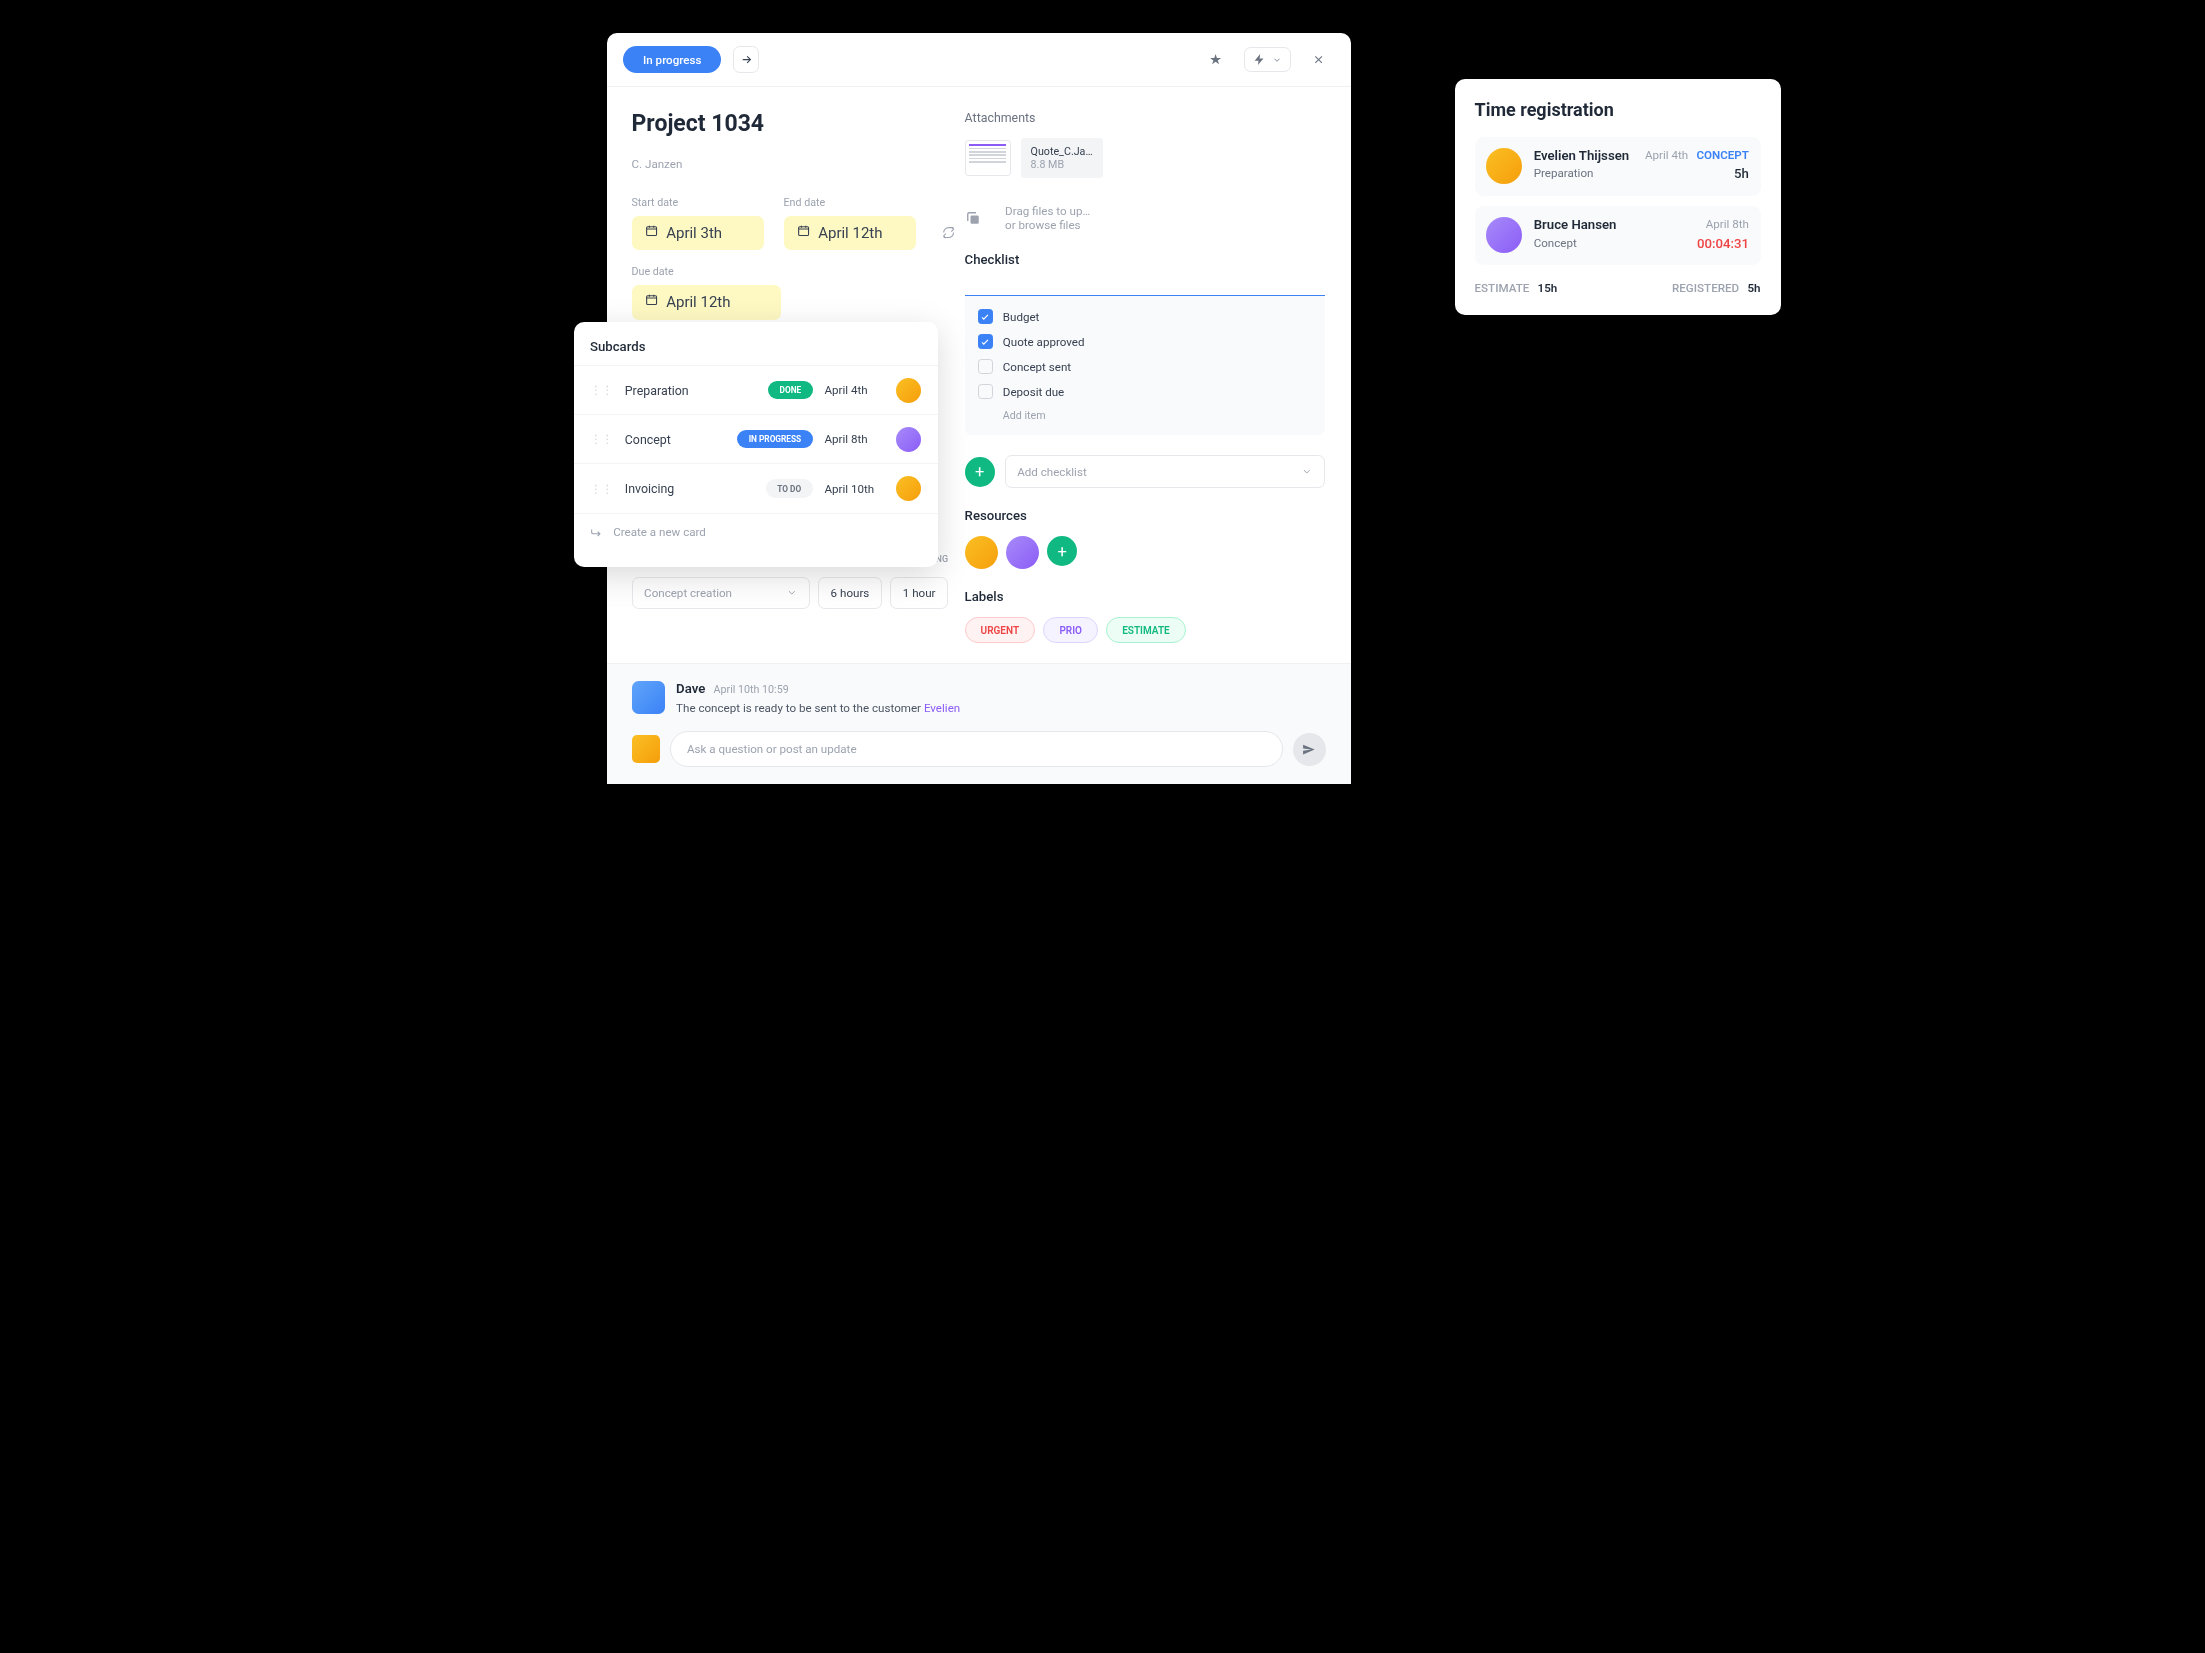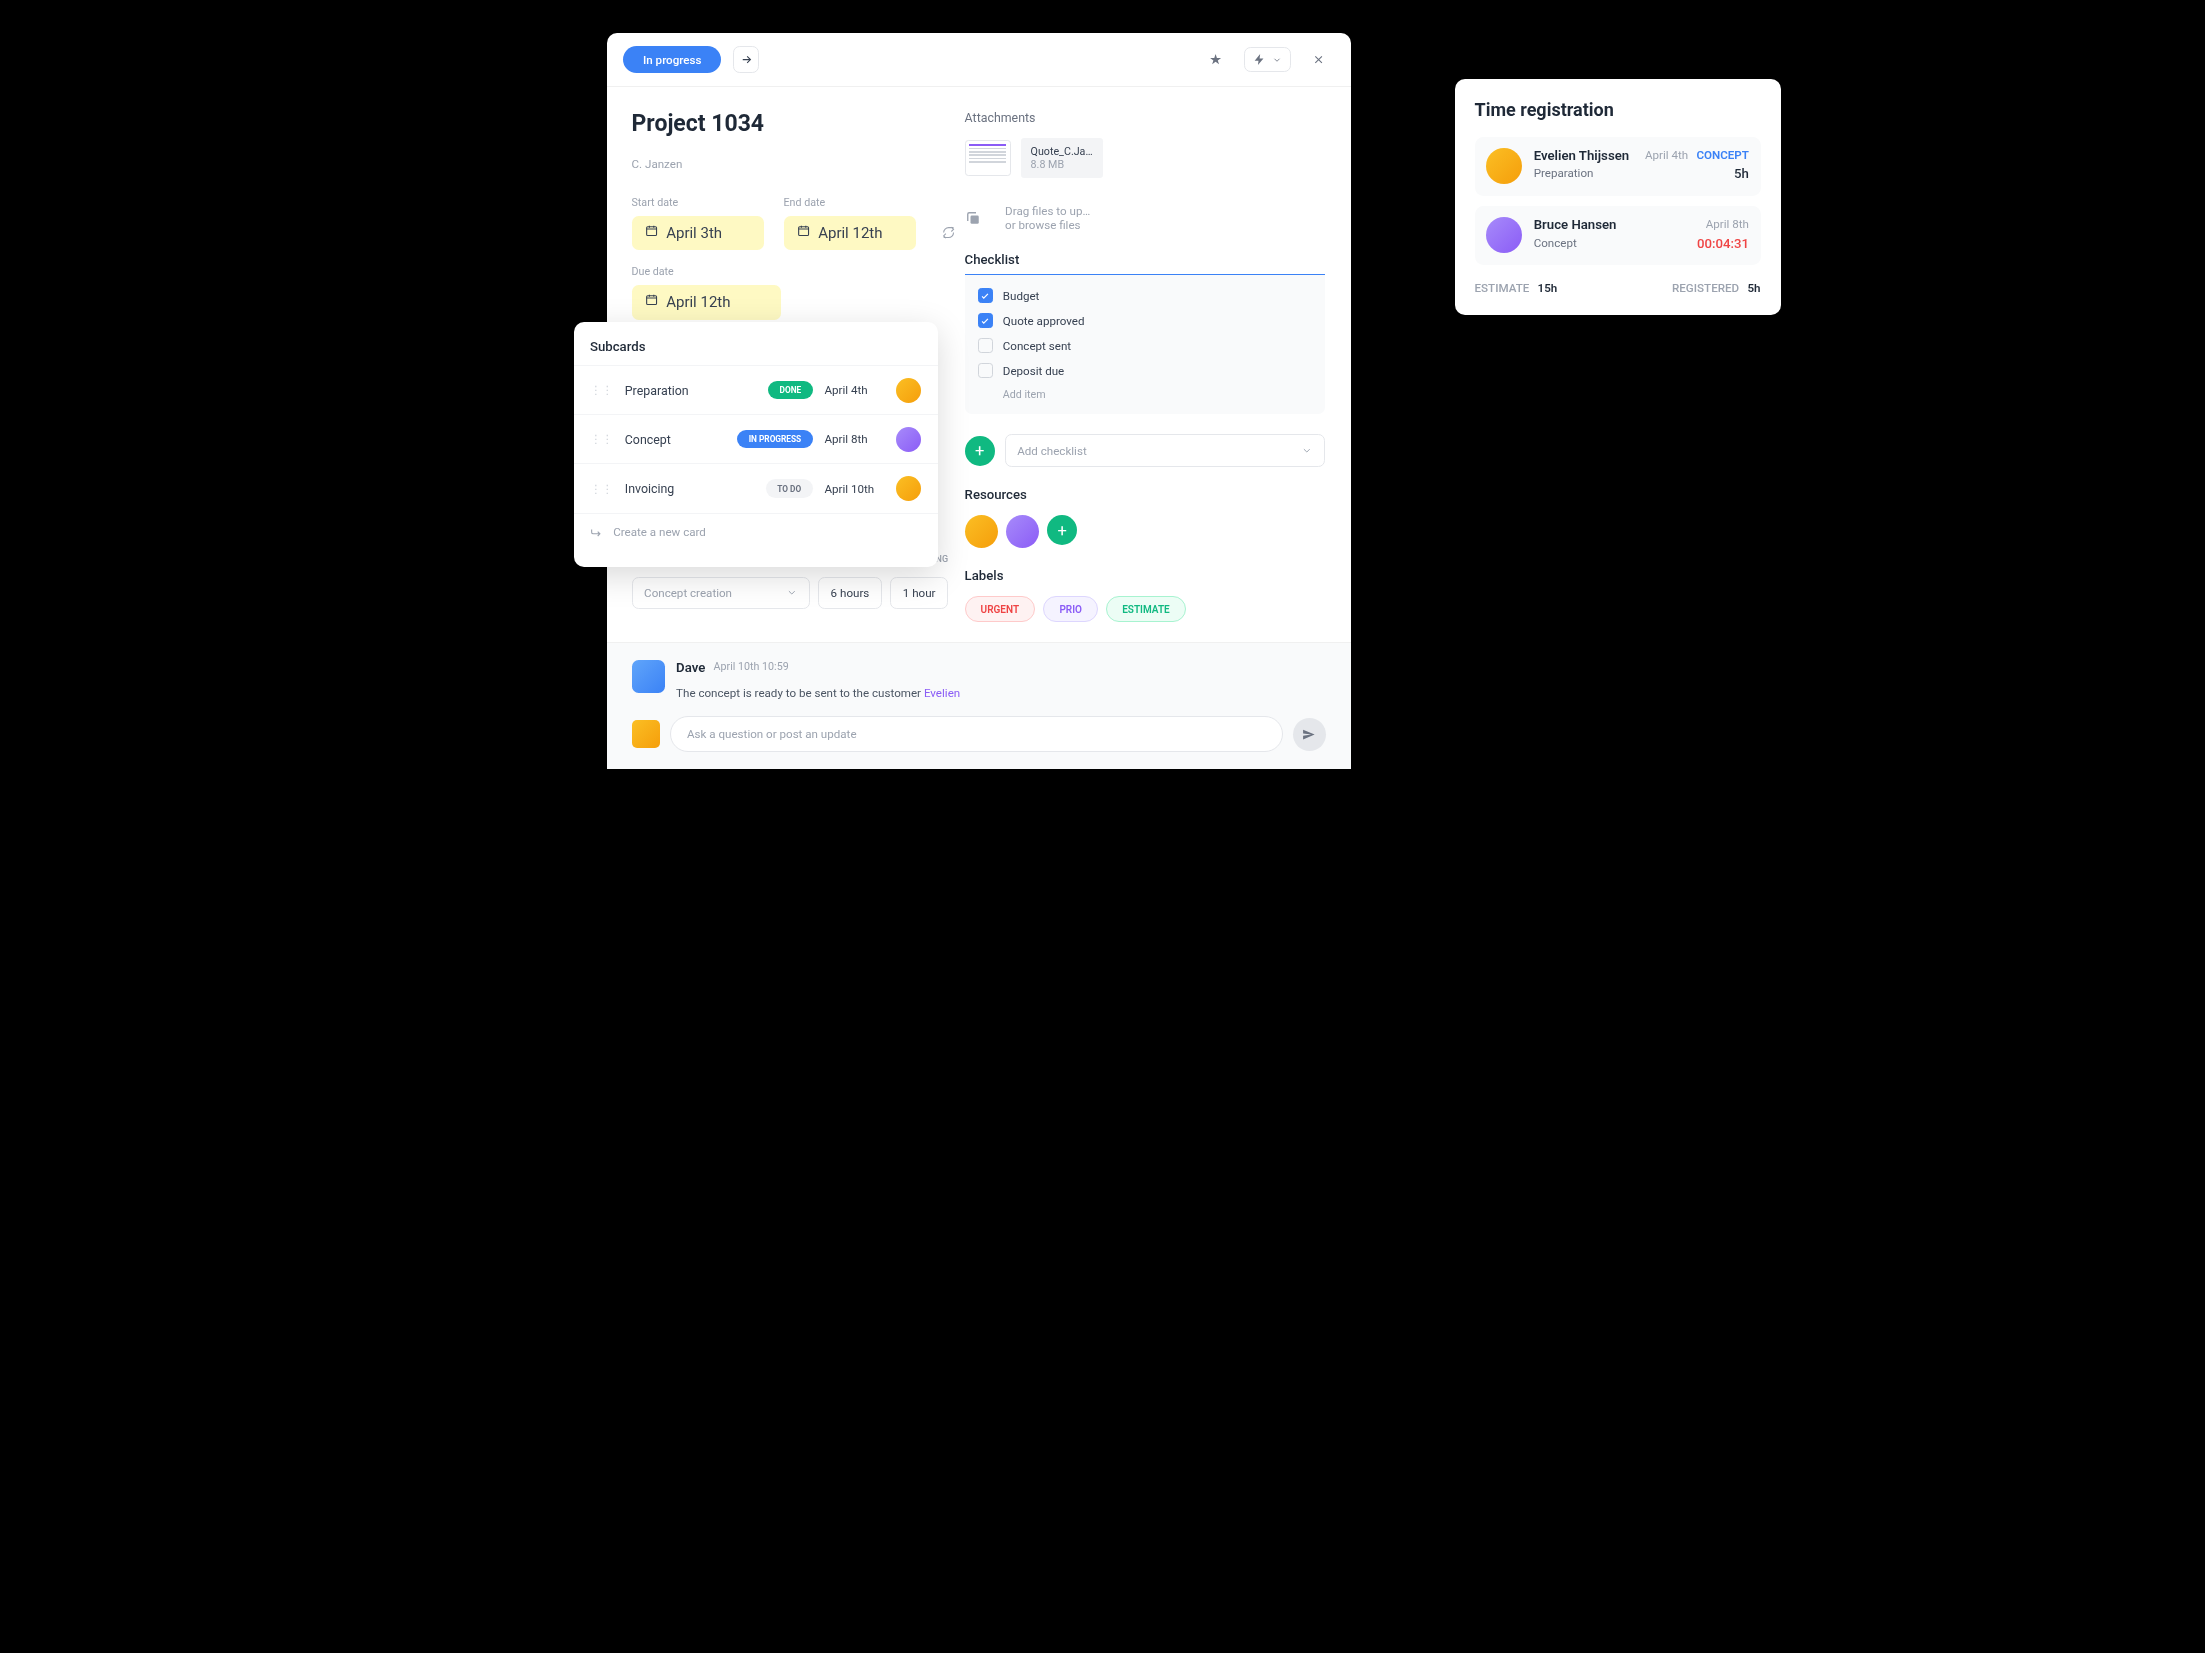--- a/index.html
+++ b/index.html
@@ -26,21 +26,21 @@
 .section-title-dark{color:#1f2937;font-size:13.2px;font-weight:500;margin-bottom:13.2px}
 .attachment-preview{display:flex;gap:10px;margin-bottom:13.2px;align-items:center}
 .thumb{width:46px;height:36px;border:0.8px solid #e5e7eb;border-radius:3.3px;padding:3.3px;display:flex;flex-direction:column;gap:1.7px}
 .thumb-line{height:1.7px;background:#d1d5db}
 .thumb-line.purple{background:#8b5cf6}
 .file-info{background:#f3f4f6;padding:6.6px 10px;border-radius:3.3px;font-size:10.7px}
 .file-name{color:#374151}
 .file-size{color:#9ca3af}
 .dropzone{display:flex;gap:24px;color:#9ca3af;font-size:11.6px;padding:13.2px 0 20px;align-items:center}
 .checklist-block{margin-bottom:20px}
-.chk-header{border-bottom:1.7px solid #3b82f6;padding-bottom:7px;margin-bottom:0}
+.chk-header{border-bottom:1.7px solid #3b82f6;padding-bottom:28px;margin-bottom:0}
 .chk-body{background:#f9fafb;padding:13.2px;border-radius:0 0 6.6px 6.6px}
 .chk-item{display:flex;align-items:center;gap:10px;margin-bottom:10px;font-size:11.6px;color:#374151}
 .chk-item:last-child{margin-bottom:0}
 .chk-box{width:15px;height:15px;border-radius:3.3px;border:1.7px solid #d1d5db;display:flex;align-items:center;justify-content:center;flex-shrink:0}
 .chk-box.checked{background:#3b82f6;border-color:#3b82f6;color:#fff}
 .add-item-text{color:#9ca3af;font-size:10.7px;margin-left:25px}
 .add-row{display:flex;gap:10px;align-items:center;margin-bottom:20px}
 .plus-circle{width:30px;height:30px;background:#10b981;border-radius:50%;color:#fff;display:flex;align-items:center;justify-content:center;font-size:16.5px;cursor:pointer}
 .add-input{flex:1;border:0.8px solid #e5e7eb;border-radius:6.6px;padding:8.3px 11.6px;color:#9ca3af;font-size:11.6px;display:flex;justify-content:space-between;align-items:center}
 .resources{margin-bottom:20px}
@@ -56,21 +56,21 @@
 .activities{margin-top:232px;margin-bottom:20px}
 .act-header{display:flex;align-items:center;margin-bottom:10px}
 .act-cols{margin-left:auto;display:flex;gap:16.5px;font-size:9px;color:#9ca3af;font-weight:500}
 .act-row{display:flex;gap:8.3px}
 .act-select{flex:1;border:0.8px solid #e5e7eb;border-radius:6.6px;padding:8.3px 11.6px;color:#9ca3af;font-size:11.6px;display:flex;justify-content:space-between}
 .act-val{border:0.8px solid #e5e7eb;border-radius:6.6px;padding:8.3px 11.6px;color:#374151;font-size:11.6px}
 .comment-section{background:#f9fafb;padding:16.5px 25px;border-top:0.8px solid #f0f0f0}
 .comment{display:flex;gap:11.6px;margin-bottom:16.5px}
 .comment-av{width:33px;height:33px;border-radius:6.6px;background:linear-gradient(135deg,#60a5fa,#3b82f6)}
 .comment-body{flex:1}
-.comment-head{display:flex;gap:8.3px;align-items:flex-start;margin-bottom:11px}
+.comment-head{display:flex;gap:8.3px;align-items:flex-end;margin-bottom:5px}
 .comment-name{font-weight:600;color:#1f2937}
 .comment-time{color:#9ca3af;font-size:10.7px}
 .comment-text{color:#4b5563;font-size:11.6px}
 .mention{color:#8b5cf6}
 .reply-row{display:flex;gap:10px;align-items:center}
 .reply-av{width:28px;height:28px;border-radius:5px;background:linear-gradient(135deg,#fbbf24,#f59e0b)}
 .reply-input{flex:1;background:#fff;border:0.8px solid #e5e7eb;border-radius:20px;padding:10px 16.5px;color:#9ca3af;font-size:11.6px}
 .send-btn{width:33px;height:33px;background:#e5e7eb;border-radius:50%;display:flex;align-items:center;justify-content:center;color:#6b7280}
 
 

